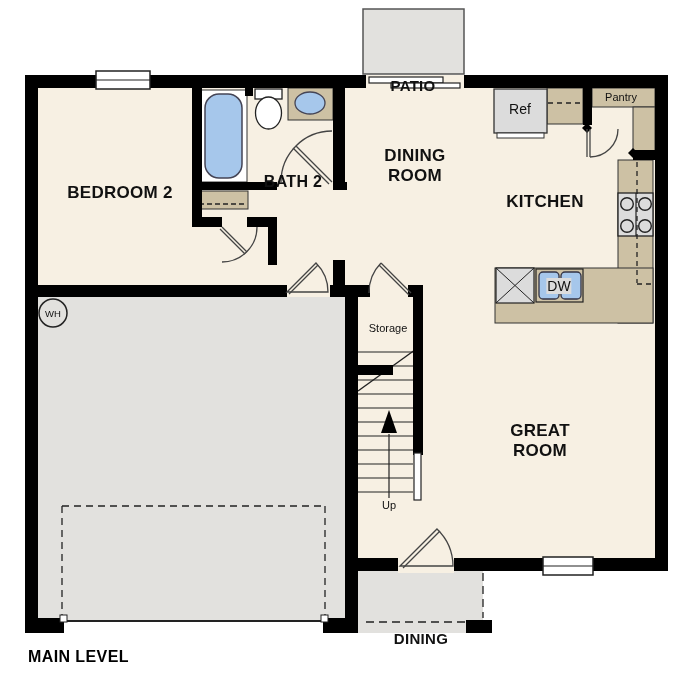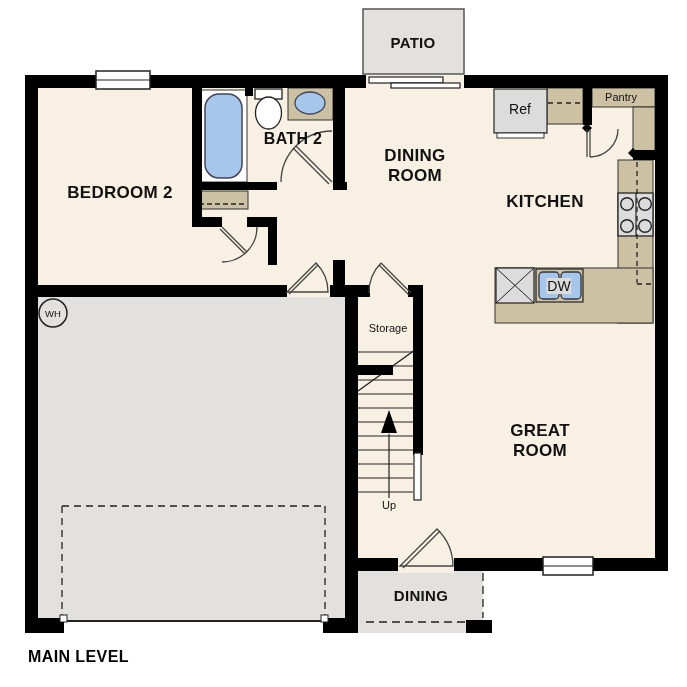--- a/index.html
+++ b/index.html
@@ -2,21 +2,21 @@
 <html><head>
 <meta charset="utf-8">
 <style>
   html,body{margin:0;padding:0;background:#ffffff;}
   #plan{position:relative;width:687px;height:687px;background:#ffffff;overflow:hidden;
         font-family:"Liberation Sans", sans-serif;}
   #plan svg{position:absolute;left:0;top:0;}
   .lbl{position:absolute;transform:translate(-50%,-50%);text-align:center;color:#111;
        white-space:nowrap;z-index:5;}
   .room{font-weight:bold;font-size:17px;letter-spacing:.3px;}
-  .room-sm{font-weight:bold;font-size:15px;letter-spacing:.3px;}
+  .room-sm{font-weight:bold;font-size:15px;letter-spacing:.3px;margin-top:43px;}
   .wrap{white-space:normal;line-height:1.18;}
   .small{font-size:11px;font-weight:normal;}
   .tiny{font-size:9.5px;font-weight:normal;}
   .dw-bg{background:#dcdcdc;padding:0 1px;font-size:14px;}
   .title{position:absolute;left:28px;top:648px;font-weight:bold;font-size:16px;
          letter-spacing:.4px;color:#000;z-index:5;}
 </style>
 </head>
 <body>
 

